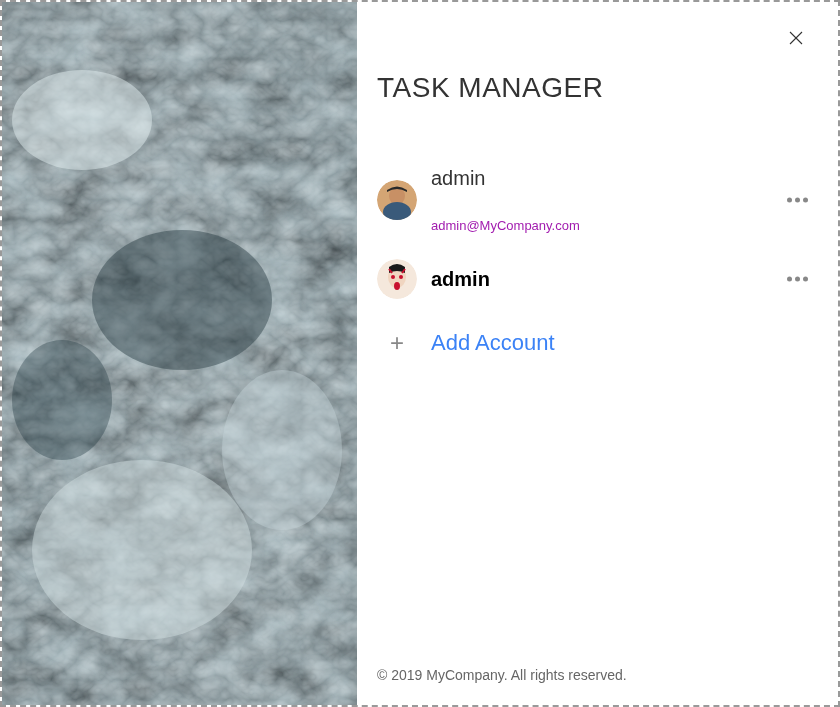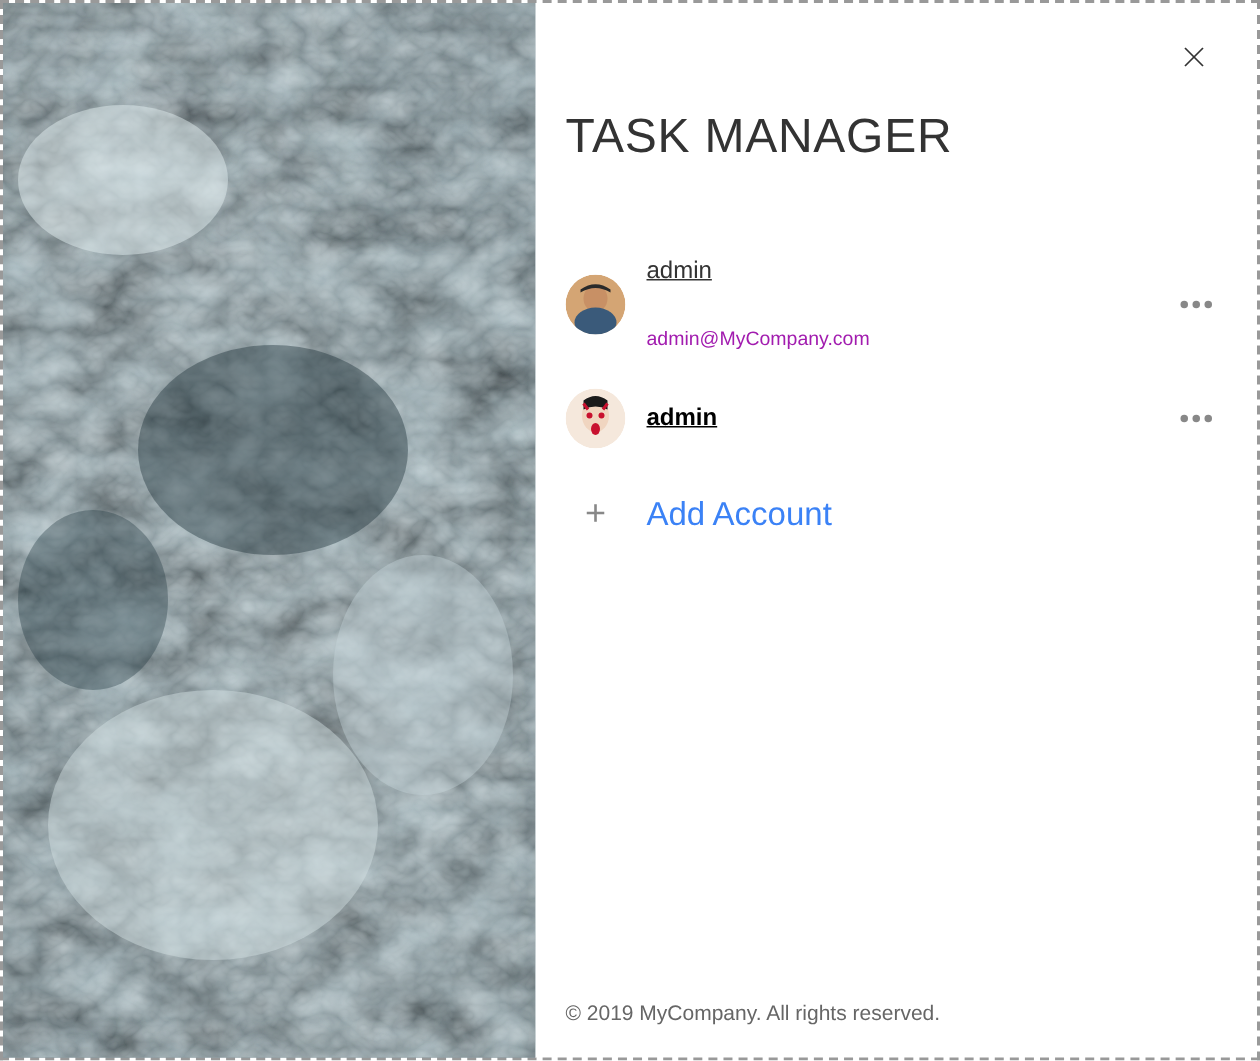--- a/index.html
+++ b/index.html
@@ -51,21 +51,21 @@
       display: flex;
       align-items: center;
       justify-content: center;
       color: #333;
     }
     .close-btn svg {
       width: 18px;
       height: 18px;
     }
     .app-title {
-      font-size: 32px;
+      font-size: 28px;
       font-weight: 300;
       color: #333;
       letter-spacing: 0.5px;
       margin: 70px 0 50px 20px;
     }
     .accounts-list {
       display: flex;
       flex-direction: column;
     }
     .account-row {
@@ -85,25 +85,24 @@
       display: flex;
       align-items: center;
       justify-content: center;
     }
     .account-info {
       display: flex;
       flex-direction: column;
       flex: 1;
     }
     .account-name {
-      font-size: 16px;
+      font-size: 20px;
       font-weight: 300;
       color: #333;
       line-height: 1.2;
-      text-decoration: underline;
     }
     .account-name.bold {
       font-weight: 600;
       color: #000;
     }
     .account-email {
       font-size: 13px;
       color: #a21caf;
       line-height: 1.3;
       margin-top: 28px;

